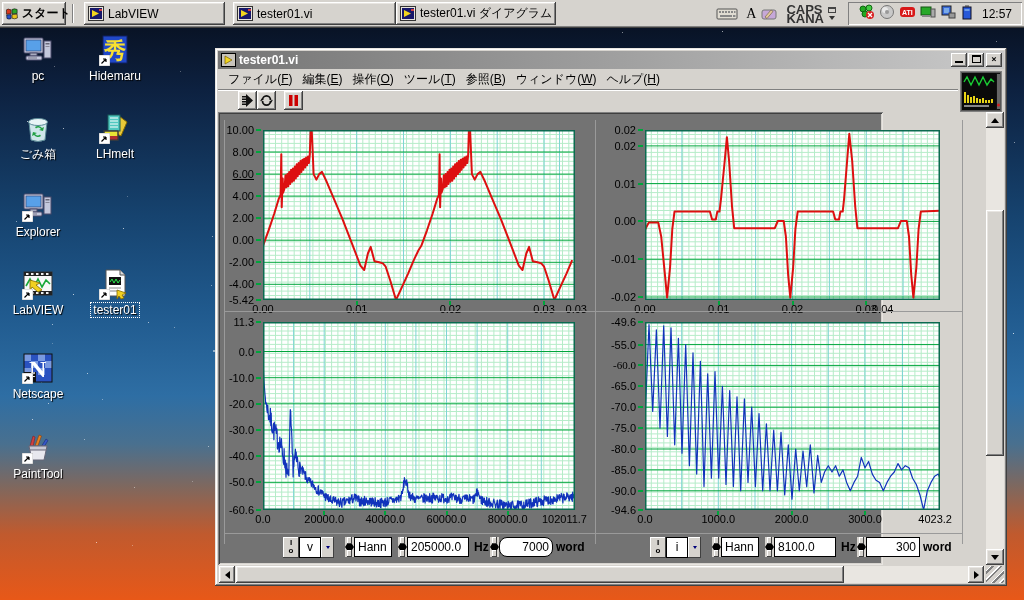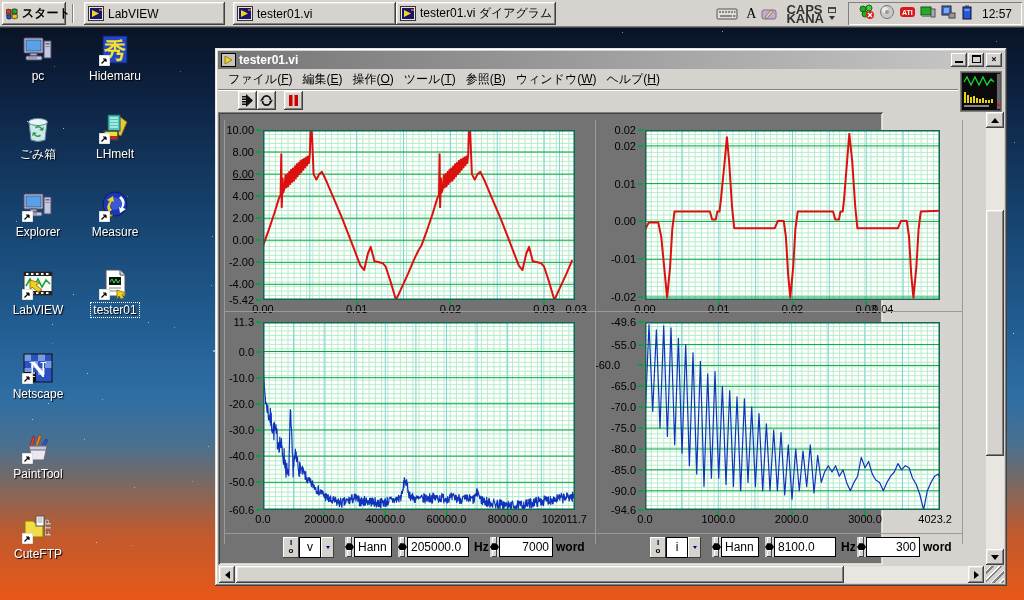--- a/index.html
+++ b/index.html
@@ -228,30 +228,20 @@
           <rect x="22" y="7" width="7" height="17" fill="#c4c8dc" stroke="#4a4a6a"></rect>
           <rect x="23.5" y="9" width="4" height="1.5" fill="#667"></rect>
           <rect x="23.5" y="12" width="4" height="1" fill="#889"></rect>
           <rect x="8" y="19" width="7" height="3" fill="#a8acc0" stroke="#4a4a6a"></rect>
           <rect x="4" y="22" width="16" height="4" rx="1" fill="#c4c8dc" stroke="#4a4a6a"></rect>
           <rect x="6" y="23.5" width="9" height="1" fill="#778"></rect>
         </svg><svg class="shortcut" width="11" height="11" viewBox="0 0 11 11" style="position:absolute;left:0;bottom:0">
           <rect x="0" y="0" width="11" height="11" fill="#fff" stroke="#888" stroke-width="0.5"></rect>
           <path d="M2.5 8.5 L7 4 M7 4 h-3 M7 4 v3" stroke="#000" stroke-width="1.2" fill="none"></path>
         </svg></div><div class="lbl">Explorer</div></div>
-    <div class="dicon" style="left: 77px; top: 190px;"><div class="img"><svg width="32" height="32" viewBox="0 0 32 32">
-          <circle cx="16" cy="14" r="12" fill="#1838b8" stroke="#0a1a66"></circle>
-          <path d="M8 10 q8 -6 16 2 q-2 8 -10 8 Z" fill="#4a66d8" opacity="0.7"></path>
-          <path d="M22 6 q6 5 2 12 l3 1 -6 4 -1 -6 2 1 q3 -6 -2 -10 Z" fill="#fff"></path>
-          <path d="M10 22 q-4 -5 1 -11 l-3 -1 6 -4 1 6 -2 -1 q-4 5 0 9 Z" fill="#f2d020"></path>
-          <path d="M4 22 l10 3 -7 5 Z" fill="#f2d020" stroke="#806800"></path>
-        </svg><svg class="shortcut" width="11" height="11" viewBox="0 0 11 11" style="position:absolute;left:0;bottom:0">
-          <rect x="0" y="0" width="11" height="11" fill="#fff" stroke="#888" stroke-width="0.5"></rect>
-          <path d="M2.5 8.5 L7 4 M7 4 h-3 M7 4 v3" stroke="#000" stroke-width="1.2" fill="none"></path>
-        </svg></div><div class="lbl">Measure</div></div>
     <div class="dicon" style="left: 0px; top: 268px;"><div class="img"><svg width="32" height="32" viewBox="0 0 32 32">
           <rect x="2" y="4" width="28" height="23" fill="#f8f8f8" stroke="#333"></rect>
           <g fill="#222">
             <rect x="2" y="4" width="28" height="4"></rect>
             <rect x="2" y="23" width="28" height="4"></rect>
           </g>
           <g fill="#eee">
             <rect x="4" y="5" width="2.5" height="2"></rect>
             <rect x="9" y="5" width="2.5" height="2"></rect>
             <rect x="14" y="5" width="2.5" height="2"></rect>
@@ -303,31 +293,20 @@
     <div class="dicon" style="left: 0px; top: 432px;"><div class="img"><svg width="32" height="32" viewBox="0 0 32 32">
           <path d="M8 14 l3 -10 2 1 -2 10 Z" fill="#d04040" stroke="#802020" stroke-width="0.6"></path>
           <path d="M13 14 l4 -11 2.5 1 -4 11 Z" fill="#e88020" stroke="#804010" stroke-width="0.6"></path>
           <path d="M19 15 l5 -8 2 1.5 -5 8 Z" fill="#3858c8" stroke="#182878" stroke-width="0.6"></path>
           <path d="M7 14 h18 l-3 14 h-12 Z" fill="#e8e8ee" stroke="#667"></path>
           <path d="M7 14 h18 l-0.8 4 h-16.4 Z" fill="#c8c8d4" stroke="#667"></path>
         </svg><svg class="shortcut" width="11" height="11" viewBox="0 0 11 11" style="position:absolute;left:0;bottom:0">
           <rect x="0" y="0" width="11" height="11" fill="#fff" stroke="#888" stroke-width="0.5"></rect>
           <path d="M2.5 8.5 L7 4 M7 4 h-3 M7 4 v3" stroke="#000" stroke-width="1.2" fill="none"></path>
         </svg></div><div class="lbl">PaintTool</div></div>
-    <div class="dicon" style="left: 0px; top: 512px;"><div class="img"><svg width="32" height="32" viewBox="0 0 32 32">
-          <path d="M3 9 h8 l2 2 h8 v14 h-18 Z" fill="#f0dc46" stroke="#907800"></path>
-          <rect x="14" y="4" width="8" height="10" fill="#fff" stroke="#555"></rect>
-          <g stroke="#888" stroke-width="0.8">
-            <path d="M15.5 6 h5 M15.5 8 h5 M15.5 10 h5"></path>
-          </g>
-          <text x="23" y="26" font-size="9" font-weight="bold" fill="#e8e8e8" stroke="#555" stroke-width="0.4" font-family="Liberation Sans,sans-serif" transform="rotate(-90 25 22)">FTP</text>
-        </svg><svg class="shortcut" width="11" height="11" viewBox="0 0 11 11" style="position:absolute;left:0;bottom:0">
-          <rect x="0" y="0" width="11" height="11" fill="#fff" stroke="#888" stroke-width="0.5"></rect>
-          <path d="M2.5 8.5 L7 4 M7 4 h-3 M7 4 v3" stroke="#000" stroke-width="1.2" fill="none"></path>
-        </svg></div><div class="lbl">CuteFTP</div></div>
   </div>
 
 <div id="win">
   <div id="titlebar">
     <svg width="15" height="14" viewBox="0 0 15 14" style="margin-left:3px">
         <rect x="0.5" y="0.5" width="14" height="13" fill="#c8c4bc" stroke="#000"></rect>
         <path d="M4 3 L4 11 L11 7 Z" fill="#f2d51e" stroke="#7a6000" stroke-width="0.7"></path>
       </svg>
     <span class="t">tester01.vi</span>
     <div style="flex:1"></div>
@@ -493,21 +472,21 @@
           <path d="M6.3 0 V188 M12.6 0 V188 M18.8 0 V188 M25.1 0 V188 M31.4 0 V188 M37.7 0 V188 M43.9 0 V188 M50.2 0 V188 M56.5 0 V188 M62.8 0 V188 M69.0 0 V188 M75.3 0 V188 M81.6 0 V188 M87.9 0 V188 M94.1 0 V188 M100.4 0 V188 M106.7 0 V188 M113.0 0 V188 M119.3 0 V188 M125.5 0 V188 M131.8 0 V188 M138.1 0 V188 M144.4 0 V188 M150.6 0 V188 M156.9 0 V188 M163.2 0 V188 M169.5 0 V188 M175.7 0 V188 M182.0 0 V188 M188.3 0 V188 M194.6 0 V188 M200.9 0 V188 M207.1 0 V188 M213.4 0 V188 M219.7 0 V188 M226.0 0 V188 M232.2 0 V188 M238.5 0 V188 M244.8 0 V188 M251.1 0 V188 M257.3 0 V188 M263.6 0 V188 M269.9 0 V188 M276.2 0 V188 M282.4 0 V188 M288.7 0 V188 M0 4.5 H295 M0 9.0 H295 M0 13.4 H295 M0 17.9 H295 M0 22.4 H295 M0 26.9 H295 M0 31.3 H295 M0 35.8 H295 M0 40.3 H295 M0 44.8 H295 M0 49.2 H295 M0 53.7 H295 M0 58.2 H295 M0 62.7 H295 M0 67.1 H295 M0 71.6 H295 M0 76.1 H295 M0 80.6 H295 M0 85.0 H295 M0 89.5 H295 M0 94.0 H295 M0 98.5 H295 M0 103.0 H295 M0 107.4 H295 M0 111.9 H295 M0 116.4 H295 M0 120.9 H295 M0 125.3 H295 M0 129.8 H295 M0 134.3 H295 M0 138.8 H295 M0 143.2 H295 M0 147.7 H295 M0 152.2 H295 M0 156.7 H295 M0 161.1 H295 M0 165.6 H295 M0 170.1 H295 M0 174.6 H295 M0 179.0 H295 M0 183.5 H295 " stroke="#b6ecc9" stroke-width="1" fill="none"></path>
           <path d="M36.7 0 V188 M73.3 0 V188 M110.0 0 V188 M146.6 0 V188 M183.3 0 V188 M220.0 0 V188 M257.5 0 V188 M295.0 0 V188 " stroke="#7fd4d4" stroke-width="1" fill="none"></path>
           <path d="M0 22.6 H295 M0 43.4 H295 M0 64.3 H295 M0 85.2 H295 M0 106.1 H295 M0 127.0 H295 M0 147.9 H295 M0 168.8 H295 " stroke="#00a53c" stroke-width="1" fill="none"></path>
           <polyline points="0.0,97.8 4.0,2.5 7.7,89.4 11.4,7.9 15.0,106.1 18.7,3.8 22.4,114.5 26.0,5.8 29.7,122.8 33.4,16.3 37.0,131.2 40.7,22.6 44.4,143.7 48.0,30.9 51.7,152.1 55.4,39.3 59.0,164.6 62.7,51.8 66.4,156.2 70.0,49.7 73.7,156.2 77.4,64.3 81.0,162.5 84.7,68.5 88.4,164.6 92.0,74.8 95.7,168.8 99.4,76.9 103.0,160.4 106.7,85.2 110.4,164.6 114.0,91.5 117.7,168.8 121.4,101.9 125.0,168.8 128.7,108.2 132.4,168.8 136.0,110.3 139.7,173.0 143.3,122.8 147.0,177.1 150.7,127.0 154.3,168.8 158.0,129.1 161.7,164.6 165.3,122.8 169.0,170.9 172.7,133.3 176.3,160.4 179.6,150.0 183.3,143.7 187.0,150.0 190.6,143.7 194.3,154.2 198.0,147.9 201.6,160.4 205.3,168.8 209.0,160.4 212.6,154.2 216.3,135.4 220.0,145.8 223.6,139.5 227.3,152.1 231.0,158.3 234.6,160.4 238.3,168.8 242.0,160.4 245.6,154.2 249.3,150.0 253.0,141.6 256.6,147.9 260.3,143.7 264.0,145.8 267.6,156.2 271.3,162.5 275.0,173.0 278.6,188.0 282.3,168.8 286.0,160.4 289.6,154.2 293.3,152.1 295.0,156.2 " fill="none" stroke="#1133bb" stroke-width="1.2" stroke-linejoin="round"></polyline>
           <rect x="0.75" y="0.75" width="293.5" height="186.5" fill="none" stroke="#0b6b50" stroke-width="1.5"></rect>
         </svg></div>
       <div class="tick" style="left: 377px; top: 204px; width: 41px; text-align: right;">-49.6</div>
       <div class="tickdash" style="left: 420px; top: 209px; width: 5px; height: 2px;"></div>
       <div class="tick" style="left: 377px; top: 226.56px; width: 41px; text-align: right;">-55.0</div>
       <div class="tickdash" style="left: 420px; top: 231.56px; width: 5px; height: 2px;"></div>
-      <div class="tick" style="left: 377px; top: 247.449px; width: 41px; text-align: left;">-60.0</div>
+      <div class="tick" style="left: 377px; top: 247.449px; width: 41px; text-align: right; font-family: Liberation Serif, serif;">-60.0</div>
       <div class="tickdash" style="left: 420px; top: 252.449px; width: 5px; height: 2px;"></div>
       <div class="tick" style="left: 377px; top: 268.338px; width: 41px; text-align: right;">-65.0</div>
       <div class="tickdash" style="left: 420px; top: 273.338px; width: 5px; height: 2px;"></div>
       <div class="tick" style="left: 377px; top: 289.227px; width: 41px; text-align: right;">-70.0</div>
       <div class="tickdash" style="left: 420px; top: 294.227px; width: 5px; height: 2px;"></div>
       <div class="tick" style="left: 377px; top: 310.116px; width: 41px; text-align: right;">-75.0</div>
       <div class="tickdash" style="left: 420px; top: 315.116px; width: 5px; height: 2px;"></div>
       <div class="tick" style="left: 377px; top: 331.004px; width: 41px; text-align: right;">-80.0</div>
       <div class="tickdash" style="left: 420px; top: 336.004px; width: 5px; height: 2px;"></div>
       <div class="tick" style="left: 377px; top: 351.893px; width: 41px; text-align: right;">-85.0</div>
@@ -556,21 +535,21 @@
       <div class="valbox" style="left: 189px; top: 425px; width: 62px; text-align: left;">205000.0</div>
       <div class="unitlbl" style="left: 256px; top: 425px;">Hz</div>
       <div class="spin" style="left: 272px; top: 425px;">
         <div>
           <div class="tri-up"></div>
         </div>
         <div>
           <div class="tri-dn"></div>
         </div>
       </div>
-      <div class="valbox" style="left: 281px; top: 425px; width: 54px; text-align: right;">7000</div>
+      <div class="valbox" style="left: 281px; top: 425px; width: 54px; text-align: right; border-radius: 8px;">7000</div>
       <div class="unitlbl" style="left: 338px; top: 425px;">word</div>
       <div class="ring" style="left: 432px; top: 425px;">
         <div class="ringio">I<br>o</div>
         <div class="ringval">i</div>
         <div class="ringbtn">
           <div class="tri-dn" style="border-top-color:#00007a"></div>
         </div>
       </div>
       <div class="spin" style="left: 494px; top: 425px;">
         <div>

